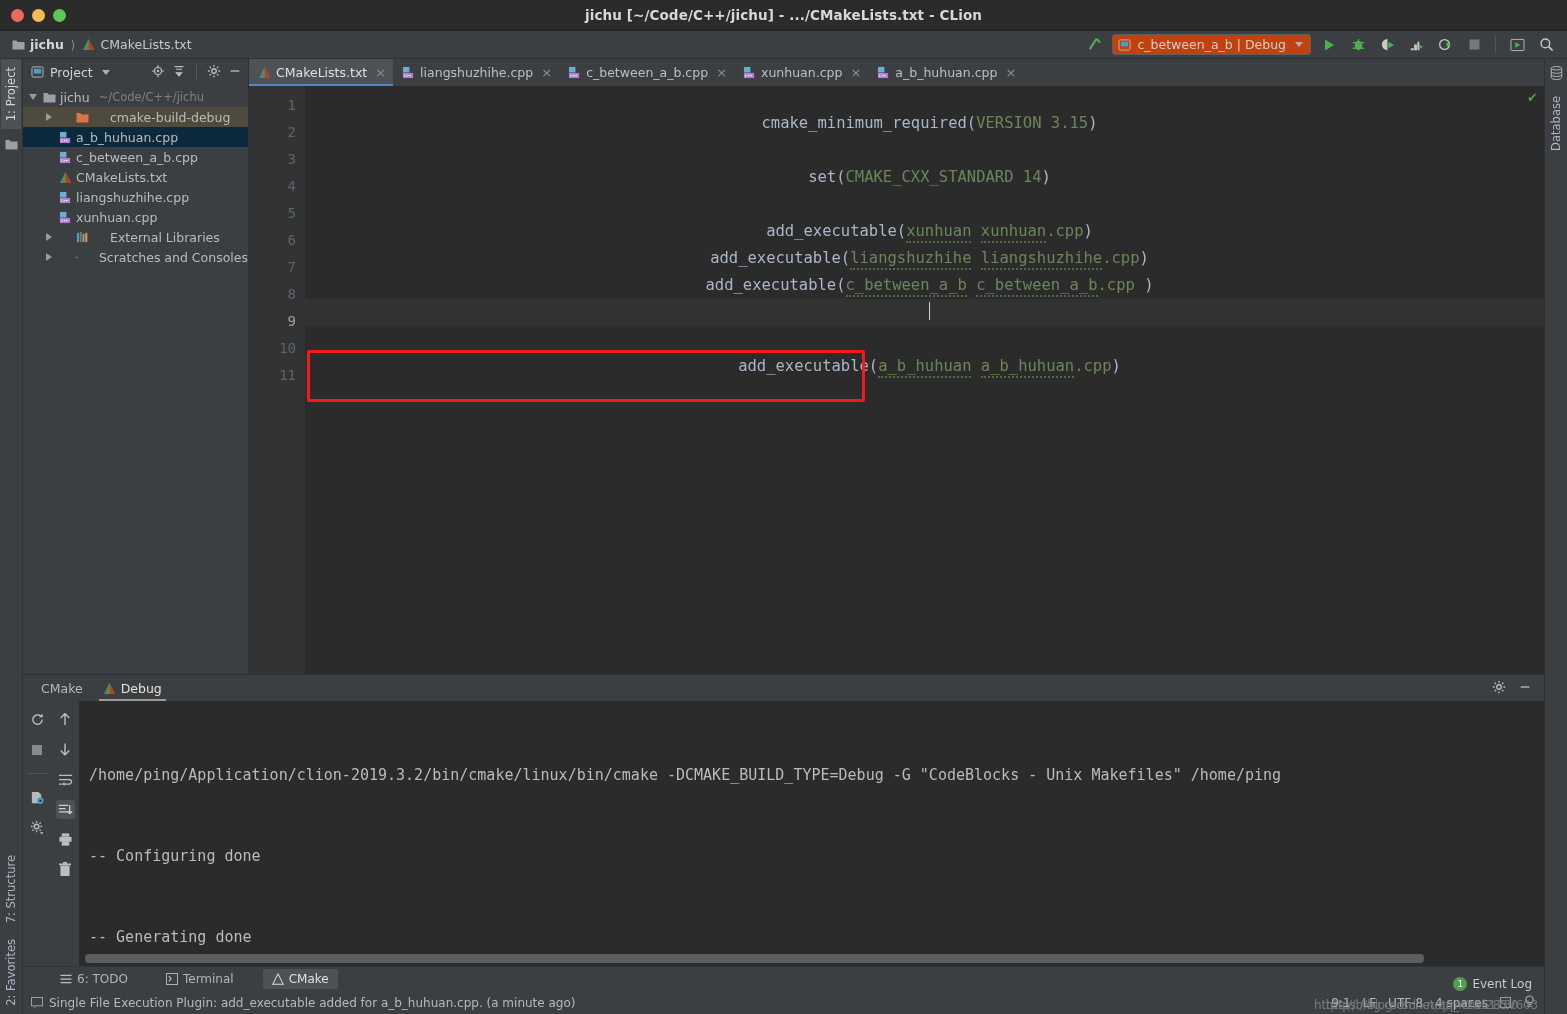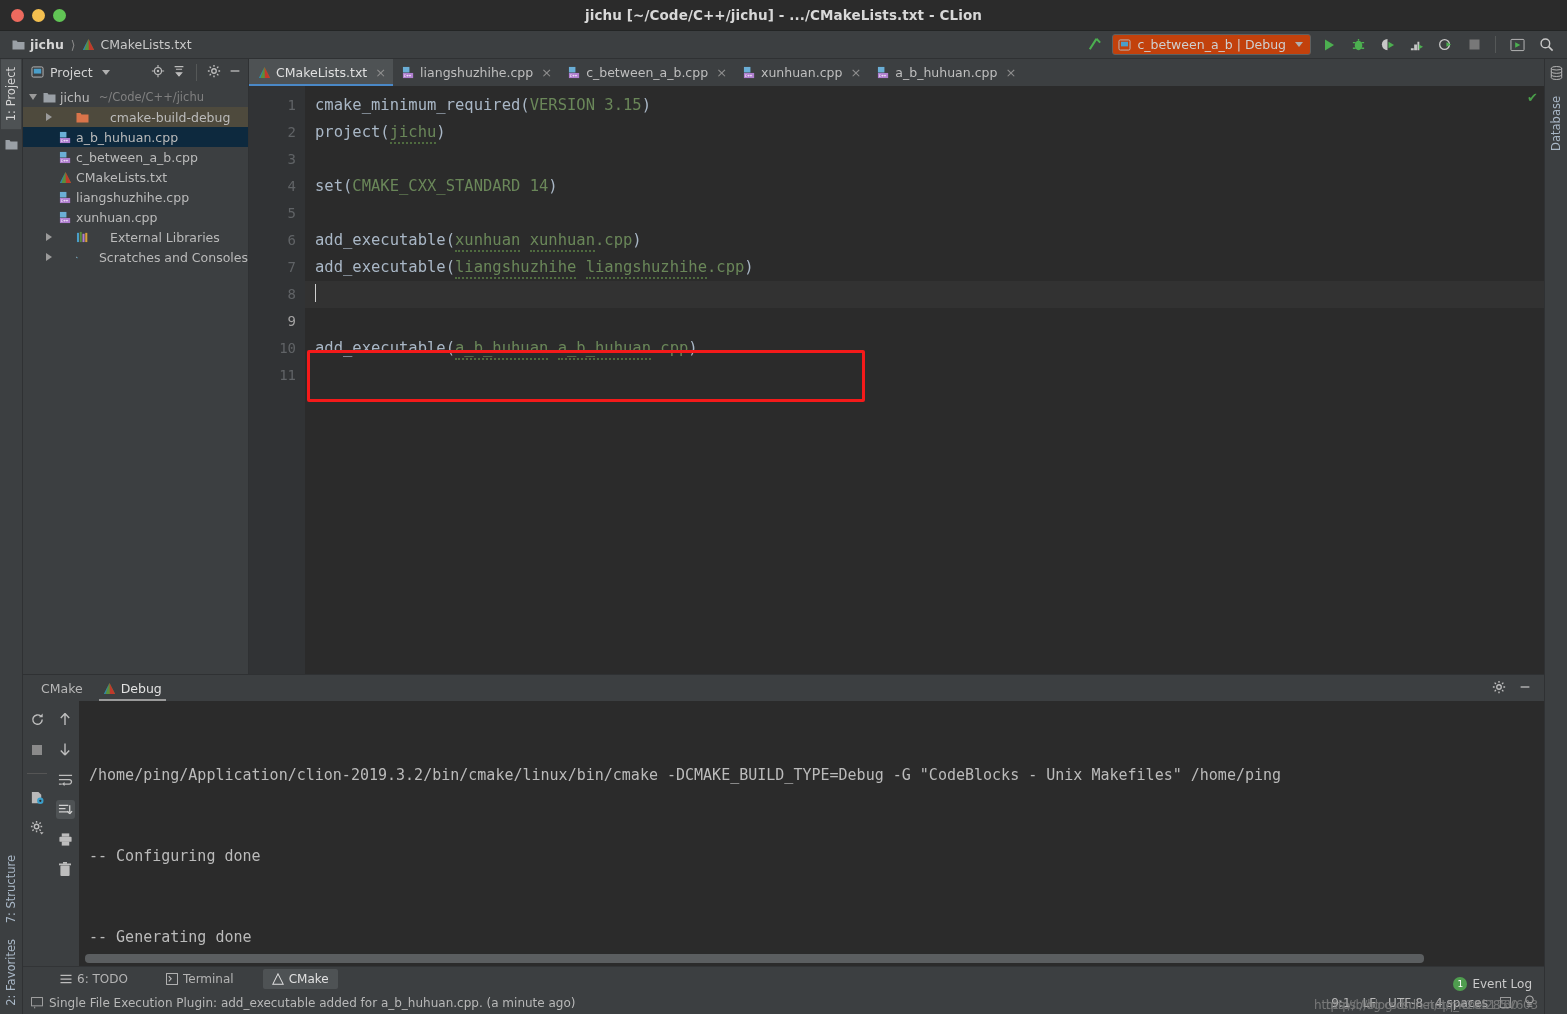--- a/index.html
+++ b/index.html
@@ -92,21 +92,21 @@
   .tabbar { height: 27px; display: flex; align-items: stretch; background: #3c3f41; flex: 0 0 27px; overflow: hidden; }
   .etab { display: flex; align-items: center; gap: 5px; padding: 0 7px 0 9px; font-size: 12.5px; color: #bfbfbf; position: relative; white-space: nowrap; }
   .etab.active { background: #4e5254; color: #e0e0e0; }
   .etab.active::after { content: ""; position: absolute; left: 0; right: 0; bottom: 0; height: 2px; background: #4a88c7; }
   .etab .x { color: #8f8f8f; font-size: 13px; margin-left: 3px; }
 
   .editor { flex: 1 1 auto; display: flex; background: #2b2b2b; position: relative; min-height: 0; overflow: hidden; }
   .gutter { width: 56px; flex: 0 0 56px; background: #313335; text-align: right; padding-top: 6px; }
   .gutter div { height: 27px; line-height: 27px; padding-right: 9px; font-family: "DejaVu Sans Mono", monospace; font-size: 14px; color: #606366; }
   .gutter div.cur { color: #a4a3a3; }
-  .codearea { flex: 1 1 auto; padding-top: 6px; position: relative; font-family: "DejaVu Sans Mono", monospace; font-size: 15.5px; min-width: 0; }
+  .codearea { flex: 1 1 auto; padding-top: 24px; position: relative; font-family: "DejaVu Sans Mono", monospace; font-size: 15.5px; min-width: 0; text-align: center; }
   .cline { height: 27px; line-height: 27px; padding-left: 10px; white-space: pre; }
   .cline.cur { background: #323232; }
   .k-fn { color: #a9b7c6; }
   .k-par { color: #a9b7c6; }
   .k-arg { color: #6a8759; }
   .k-kw { color: #6a8759; }
   .k-num { color: #6a8759; }
   .squig { border-bottom: 2px dotted #4f6b3f; padding-bottom: 1px; }
   .caret-txt { display: inline-block; width: 1px; height: 18px; background: #cfcfcf; vertical-align: -3px; }
   .redbox { position: absolute; left: 2px; top: 264px; width: 558px; height: 52px; border: 3px solid #f41a1a; border-radius: 2px; pointer-events: none; }
@@ -453,32 +453,32 @@
               <div>7</div>
               <div>8</div>
               <div class="cur">9</div>
               <div>10</div>
               <div>11</div>
             </div>
 
             <div class="codearea">
               <div class="cline"><span class="k-fn">cmake_minimum_required</span><span class="k-par">(</span><span class="k-kw">VERSION</span><span class="k-par"> </span><span class="k-num">3.15</span><span class="k-par">)</span></div>
 
-              <div class="cline"><span class="k-fn">project</span><span class="k-par">(</span><span class="k-arg squig">jichu</span><span class="k-par">)</span></div>
 
               <div class="cline">&nbsp;</div>
 
               <div class="cline"><span class="k-fn">set</span><span class="k-par">(</span><span class="k-kw">CMAKE_CXX_STANDARD</span><span class="k-par"> </span><span class="k-num">14</span><span class="k-par">)</span></div>
 
               <div class="cline">&nbsp;</div>
 
               <div class="cline"><span class="k-fn">add_executable</span><span class="k-par">(</span><span class="k-arg squig">xunhuan</span><span class="k-par"> </span><span class="k-arg squig">xunhuan</span><span class="k-arg">.cpp</span><span class="k-par">)</span></div>
 
               <div class="cline"><span class="k-fn">add_executable</span><span class="k-par">(</span><span class="k-arg squig">liangshuzhihe</span><span class="k-par"> </span><span class="k-arg squig">liangshuzhihe</span><span class="k-arg">.cpp</span><span class="k-par">)</span></div>
 
+              <div class="cline"><span class="k-fn">add_executable</span><span class="k-par">(</span><span class="k-arg squig">c_between_a_b</span><span class="k-par"> </span><span class="k-arg squig">c_between_a_b</span><span class="k-arg">.cpp</span><span class="k-par"> )</span></div>
 
               <div class="cline cur"><span class="caret-txt"></span></div>
 
               <div class="cline">&nbsp;</div>
 
               <div class="cline"><span class="k-fn">add_executable</span><span class="k-par">(</span><span class="k-arg squig">a_b_huhuan</span><span class="k-par"> </span><span class="k-arg squig">a_b_huhuan</span><span class="k-arg">.cpp</span><span class="k-par">)</span></div>
 
               <div class="redbox"></div>
             </div>
 

